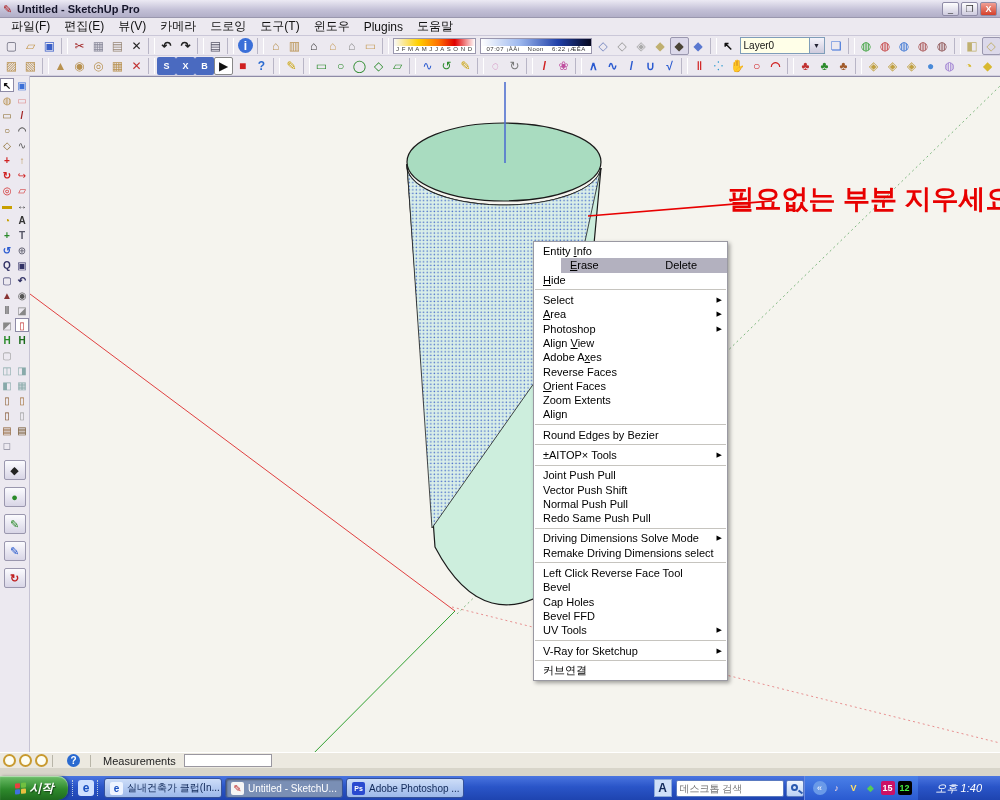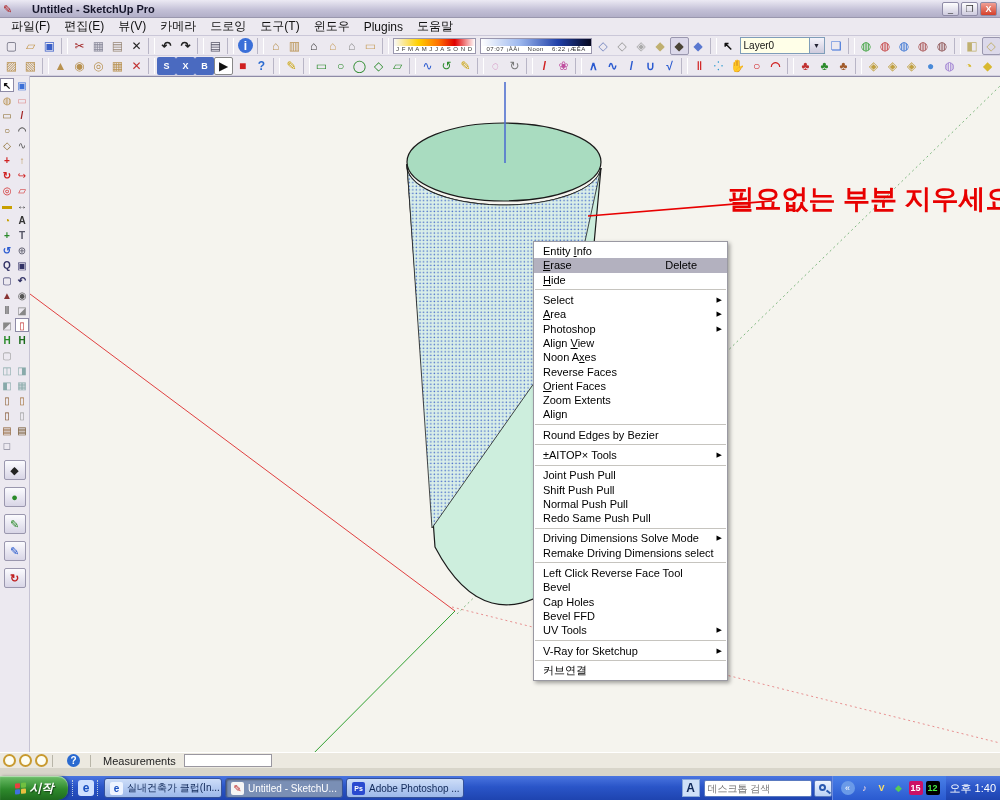--- a/index.html
+++ b/index.html
@@ -4,21 +4,21 @@
 <style>
   * { margin:0; padding:0; box-sizing:border-box; }
   html,body { width:1000px; height:800px; overflow:hidden; }
   body { font-family:"Liberation Sans",sans-serif; background:#ece9e0; position:relative; }
 
   
   .titlebar { position:absolute; left:0; top:0; width:1000px; height:18px;
     background:linear-gradient(#eceaf4,#c2bfd6 60%,#b2afc8); display:flex; align-items:center;
     border-bottom:1px solid #9a97ae; padding:0 3px; }
   .titlebar .appicon { width:14px; height:14px; font-size:11px; line-height:14px; color:#b02020; }
-  .titlebar .title { font-size:11px; font-weight:bold; color:#15152a; margin-left:15px; flex:1; }
+  .titlebar .title { font-size:11px; font-weight:bold; color:#15152a; margin-left:0; flex:1; }
   .winbtn { width:17px; height:14px; margin-left:2px; border:1px solid #8e8ba6; border-radius:2px;
     background:linear-gradient(#fdfdfd,#cfccdf); font-size:9px; line-height:12px; text-align:center; color:#333; }
   .winbtn.close { background:linear-gradient(#f0a096,#d4402a); color:#fff; font-weight:bold; }
 
   
   .menubar { position:absolute; left:0; top:18px; width:1000px; height:18px; background:#ece9f0;
     display:flex; align-items:center; border-bottom:1px solid #cac7d8; padding-left:4px; }
   .menubar span { font-size:12px; color:#111; padding:20px 7px; }
 
   
@@ -57,21 +57,21 @@
     border-top:1px solid #8e8ba6; }
 
   
   .ctxmenu { position:absolute; left:533px; top:241px; width:195px; background:#fff;
     border:1px solid #9a99a2; box-shadow:2px 2px 4px rgba(0,0,0,.35); padding:2px 0; }
   .mi { position:relative; height:14.3px; display:flex; align-items:center; font-size:11px;
     color:#000; padding:0 18px 0 9px; white-space:nowrap; }
   .mi .lbl { flex:1; }
   .mi .sc { margin-right:12px; }
   .mi .arr { position:absolute; right:5px; font-size:7px; }
-  .mi.hl { background:#b3b1bf; }
+  .mi.hl { background:#b3b1bf;margin-left:27px; }
   .msep { border-top:1px solid #c6c4bf; margin:2.5px 1px; height:0; }
 
   
   .statusbar { position:absolute; left:0; top:752px; width:1000px; height:16px; background:#ece9e0;
     display:flex; align-items:center; font-size:11px; color:#222; border-top:1px solid #fff; }
   .stc { width:13px; height:13px; border-radius:50%; border:2px solid #c89a30; margin-left:3px; background:#fdfdf2; }
   .sthelp { width:13px; height:13px; border-radius:50%; background:#2a6ad0; color:#fff; font-size:10px;
     font-weight:bold; text-align:center; line-height:13px; margin:0 6px 0 10px; }
   .stdiv { width:1px; height:12px; background:#b8b5a8; margin:0 4px; }
   .sthint { flex:1; }
@@ -103,21 +103,21 @@
     font-size:12px; font-weight:bold; text-align:center; line-height:16px; margin-right:4px; }
   .searchbox { width:108px; height:17px; background:#fff; border:1px solid #5a7ac0; border-radius:2px;
     font-size:10px; color:#888; padding:0 3px; font-family:"Liberation Sans",sans-serif; }
   .magbtn { width:18px; height:17px; background:linear-gradient(#eef4ff,#bcd2f4); border:1px solid #5a7ac0;
     border-radius:2px; margin-left:2px; position:relative; }
   .magbtn i { position:absolute; left:4px; top:3px; width:7px; height:7px; border:2px solid #2a5ab0; border-radius:50%; }
   .magbtn b { position:absolute; left:11px; top:10px; width:5px; height:2px; background:#2a5ab0; transform:rotate(40deg); }
   .tray { height:24px; display:flex; align-items:center; gap:3px; padding:0 6px 0 8px;
     border-left:1px solid #6a8ae0; background:linear-gradient(#4a80e8,#2a5ad0); }
   .trayicon { min-width:14px; height:14px; font-size:9px; line-height:14px; text-align:center; color:#fff; border-radius:2px; padding:0 1px; }
-  .clock { color:#fff; font-size:11px; padding:0 4px; }
+  .clock { color:#fff; font-size:11px; padding:0 18px;font-style:italic; }
 </style>
 </head>
 <body>
 
 <div class="titlebar">
   <span class="appicon">✎</span>
   <span class="title">Untitled - SketchUp Pro</span>
   <span class="winbtn">_</span>
   <span class="winbtn">❐</span>
   <span class="winbtn close">X</span>
@@ -397,21 +397,21 @@
       <span class="arr">▶</span>
     </div>
 
     <div class="mi">
       <span class="lbl"><span>Align </span><u>V</u><span>iew</span></span>
       <span class="sc"></span>
       <span class="arr"></span>
     </div>
 
     <div class="mi">
-      <span class="lbl"><span>Noon A</span><u>x</u><span>es</span></span>
+      <span class="lbl"><span>Adobe A</span><u>x</u><span>es</span></span>
       <span class="sc"></span>
       <span class="arr"></span>
     </div>
 
     <div class="mi">
       <span class="lbl"><span>Reverse Faces</span><u></u><span></span></span>
       <span class="sc"></span>
       <span class="arr"></span>
     </div>
 
@@ -463,21 +463,21 @@
       <span class="arr"></span>
     </div>
 
     <div class="mi">
       <span class="lbl"><span>Joint Push Pull</span><u></u><span></span></span>
       <span class="sc"></span>
       <span class="arr"></span>
     </div>
 
     <div class="mi">
-      <span class="lbl"><span>Shift Push Pull</span><u></u><span></span></span>
+      <span class="lbl"><span>Vector Push Shift</span><u></u><span></span></span>
       <span class="sc"></span>
       <span class="arr"></span>
     </div>
 
     <div class="mi">
       <span class="lbl"><span>Normal Push Pull</span><u></u><span></span></span>
       <span class="sc"></span>
       <span class="arr"></span>
     </div>
 

